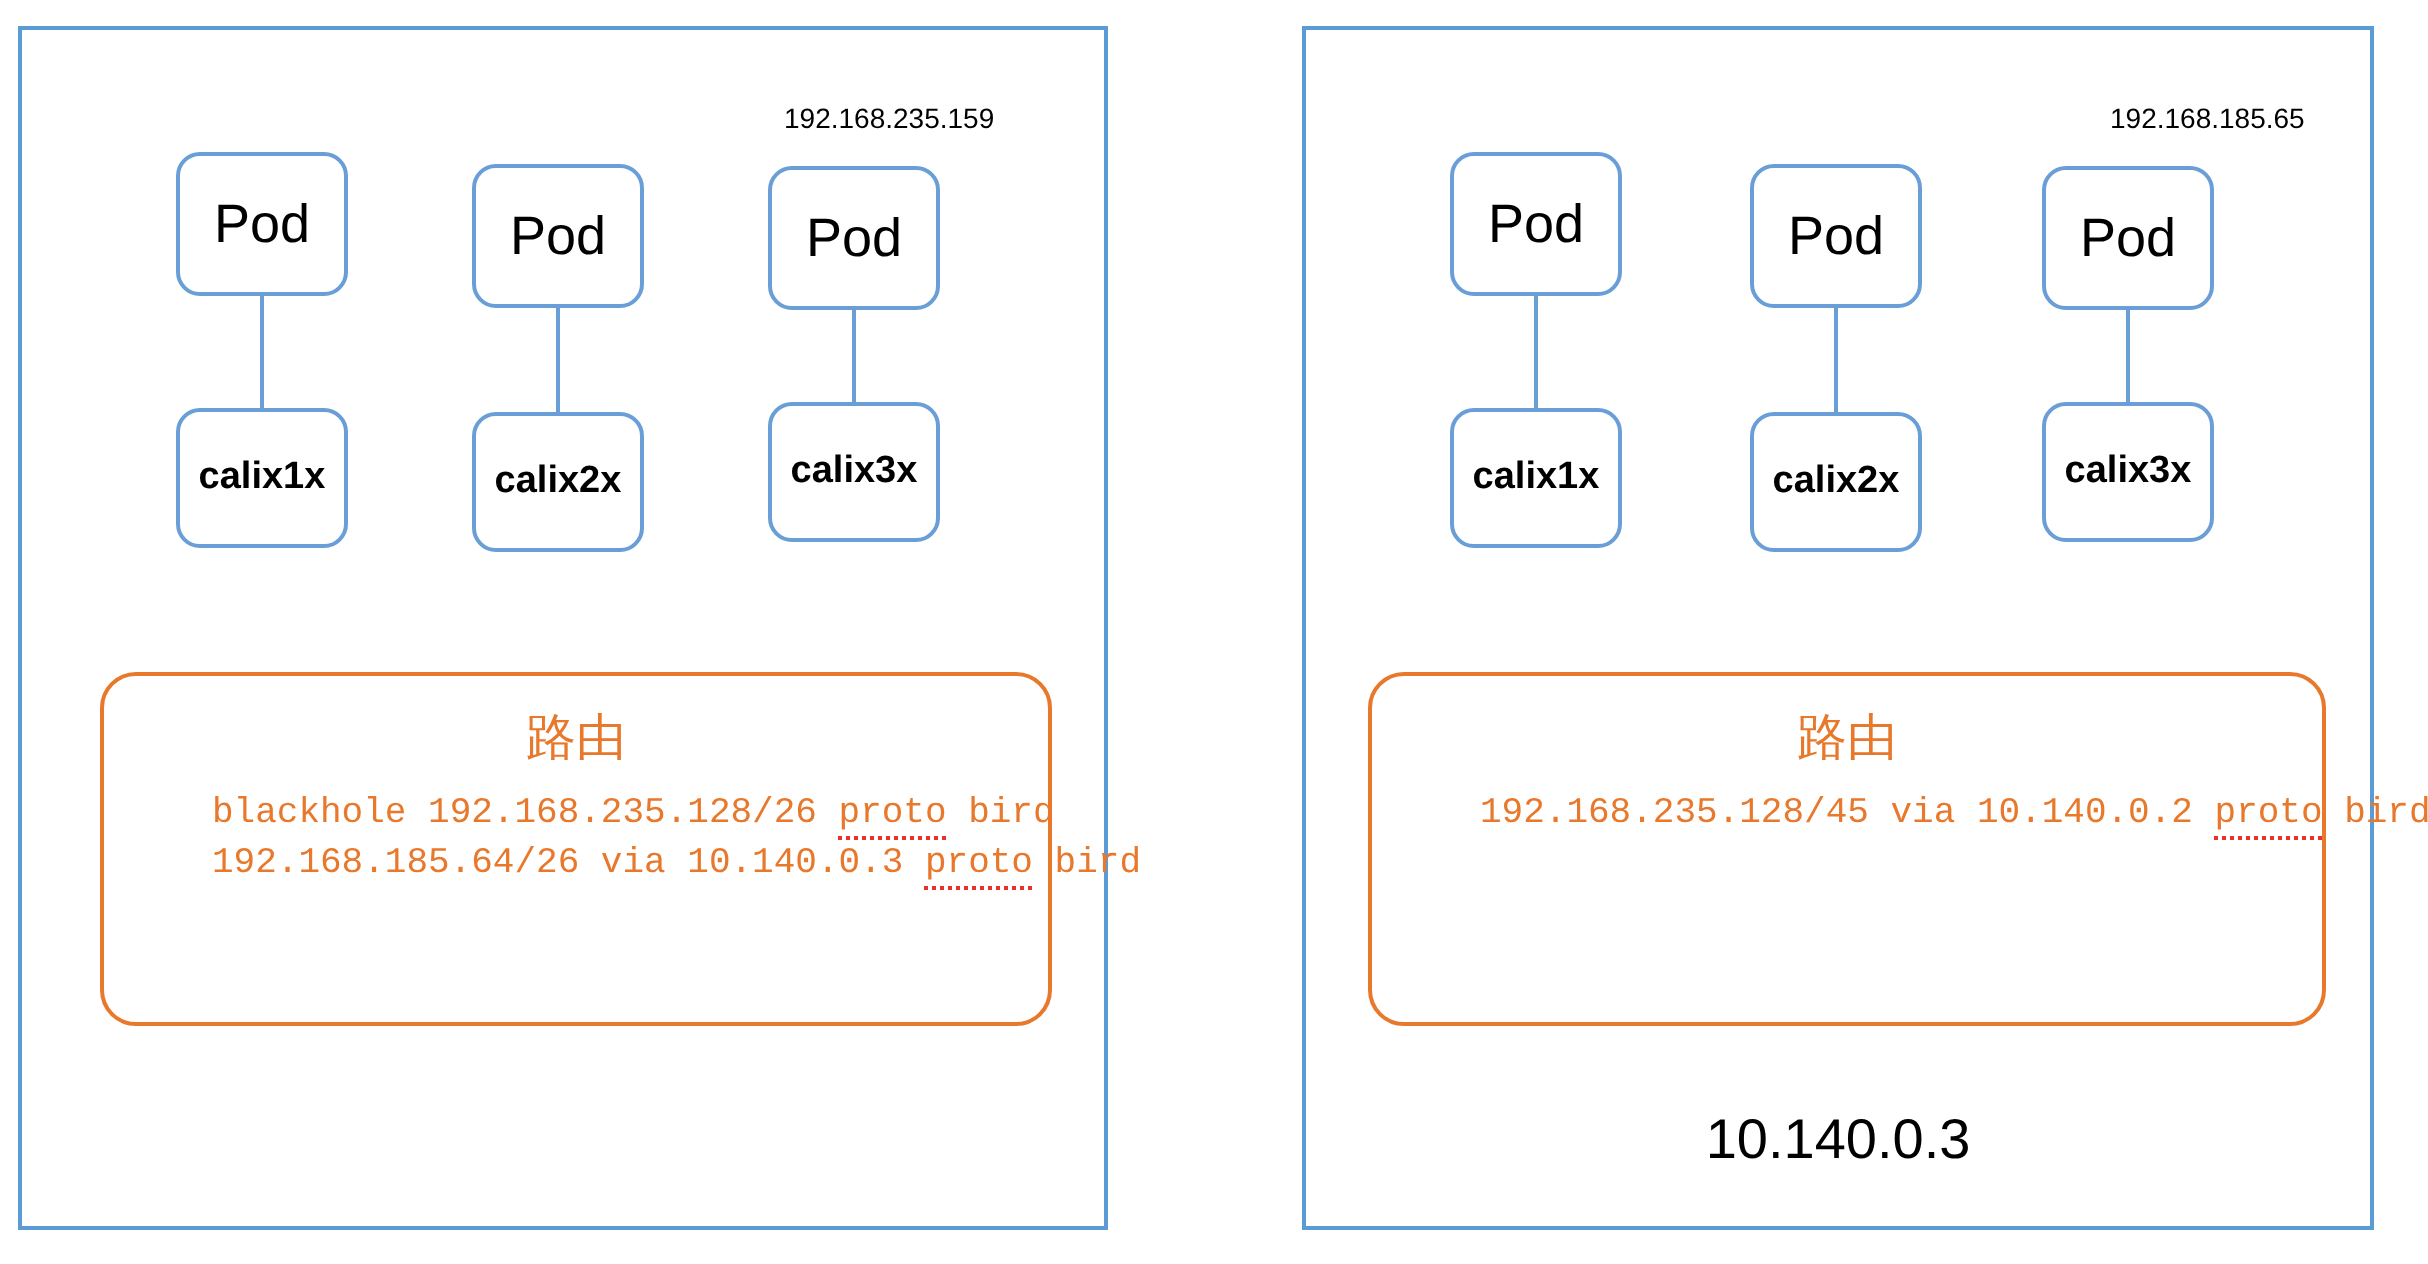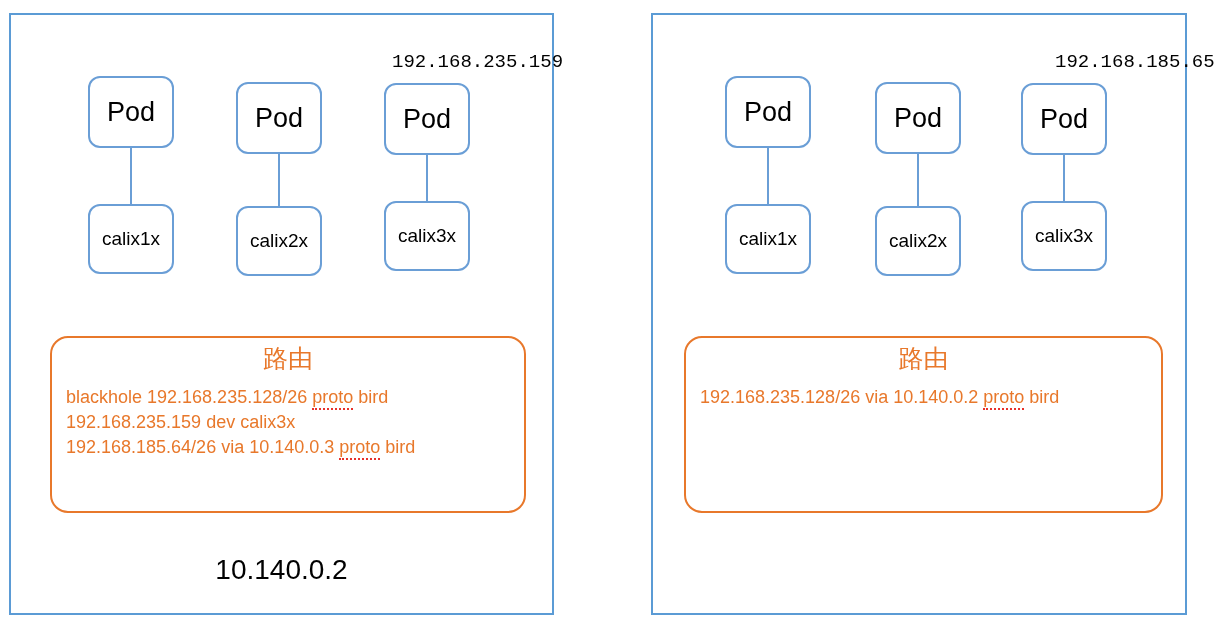--- a/index.html
+++ b/index.html
@@ -32,63 +32,64 @@
     border: 2px solid #6a9ed6;
     border-radius: 12px;
     background: #ffffff;
     display: flex;
     align-items: center;
     justify-content: center;
     color: #000000;
     font-family: "Liberation Sans", sans-serif;
   }
   .pod-box   { width: 86px; height: 72px; font-size: 27px; }
-  .calix-box { width: 86px; height: 70px; font-size: 19px; }
+  .calix-box { width: 86px; height: 70px; font-size: 19px; font-weight: bold; }
 
   .connector {
     position: absolute;
     width: 2px;
     background: #6a9ed6;
   }
 
   
   .pod-ip-label {
     position: absolute;
-    font-family: Liberation Mono, monospace;
-    font-size: 19px;
+    font-family: Liberation Sans, sans-serif;
+    font-size: 14px;
     color: #000000;
     white-space: nowrap;
   }
 
   
   .route-box {
     position: absolute;
     box-sizing: border-box;
     border: 2px solid #e8782b;
     border-radius: 18px;
     background: #ffffff;
     color: #e8782b;
   }
   .route-title {
     text-align: center;
     font-size: 25px;
     color: #e8782b;
-    margin-top: 4px;
+    margin-top: 14px;
     margin-bottom: 10px;
     font-family: "DejaVu Sans", sans-serif;
   }
   .route-lines {
     padding: 0 12px 10px 14px;
   }
   .route-line {
     font-size: 18px;
     line-height: 25px;
     color: #e8782b;
     white-space: nowrap;
-    font-family: Liberation Sans, sans-serif;
+    font-family: Liberation Mono, monospace;
+    margin-left: 40px;
   }
   .misspelled {
     border-bottom: 2px dotted #e8312b;
     padding-bottom: 1px;
   }
 
   
   .node-ip {
     position: absolute;
     width: 100%;
@@ -114,26 +115,24 @@
   <div class="calix-box" style="left: 225px; top: 191px;">calix2x</div>
 
   <div class="pod-box" style="left: 373px; top: 68px;">Pod</div>
   <div class="connector" style="left: 415px; top: 140px; height: 46px;"></div>
   <div class="calix-box" style="left: 373px; top: 186px;">calix3x</div>
 
   <div class="route-box" style="left: 39px; top: 321px; width: 476px; height: 177px;">
     <div class="route-title">路由</div>
     <div class="route-lines">
       <div class="route-line"><span>blackhole 192.168.235.128/26 </span><span class="misspelled">proto</span><span> bird</span></div>
-      <div class="route-line"><span>192.168.235.159 dev calix3x</span></div>
       <div class="route-line"><span>192.168.185.64/26 via 10.140.0.3 </span><span class="misspelled">proto</span><span> bird</span></div>
     </div>
   </div>
 
-  <div class="node-ip" style="top: 539px;">10.140.0.2</div>
 </div>
 
 <div class="node-panel" id="panel-right">
 
   <div class="pod-ip-label" style="left: 374px; top: 36px; margin-left: 28px;">192.168.185.65</div>
 
   <div class="pod-box" style="left: 72px; top: 61px;">Pod</div>
   <div class="connector" style="left: 114px; top: 133px; height: 56px;"></div>
   <div class="calix-box" style="left: 72px; top: 189px;">calix1x</div>
 
@@ -141,17 +140,18 @@
   <div class="connector" style="left: 264px; top: 139px; height: 52px;"></div>
   <div class="calix-box" style="left: 222px; top: 191px;">calix2x</div>
 
   <div class="pod-box" style="left: 368px; top: 68px;">Pod</div>
   <div class="connector" style="left: 410px; top: 140px; height: 46px;"></div>
   <div class="calix-box" style="left: 368px; top: 186px;">calix3x</div>
 
   <div class="route-box" style="left: 31px; top: 321px; width: 479px; height: 177px;">
     <div class="route-title">路由</div>
     <div class="route-lines">
-      <div class="route-line"><span>192.168.235.128/26 via 10.140.0.2 </span><span class="misspelled">proto</span><span> bird</span></div>
+      <div class="route-line"><span>192.168.235.128/45 via 10.140.0.2 </span><span class="misspelled">proto</span><span> bird</span></div>
     </div>
   </div>
 
+  <div class="node-ip" style="top: 539px;">10.140.0.3</div>
 </div>
 
 </body></html>

